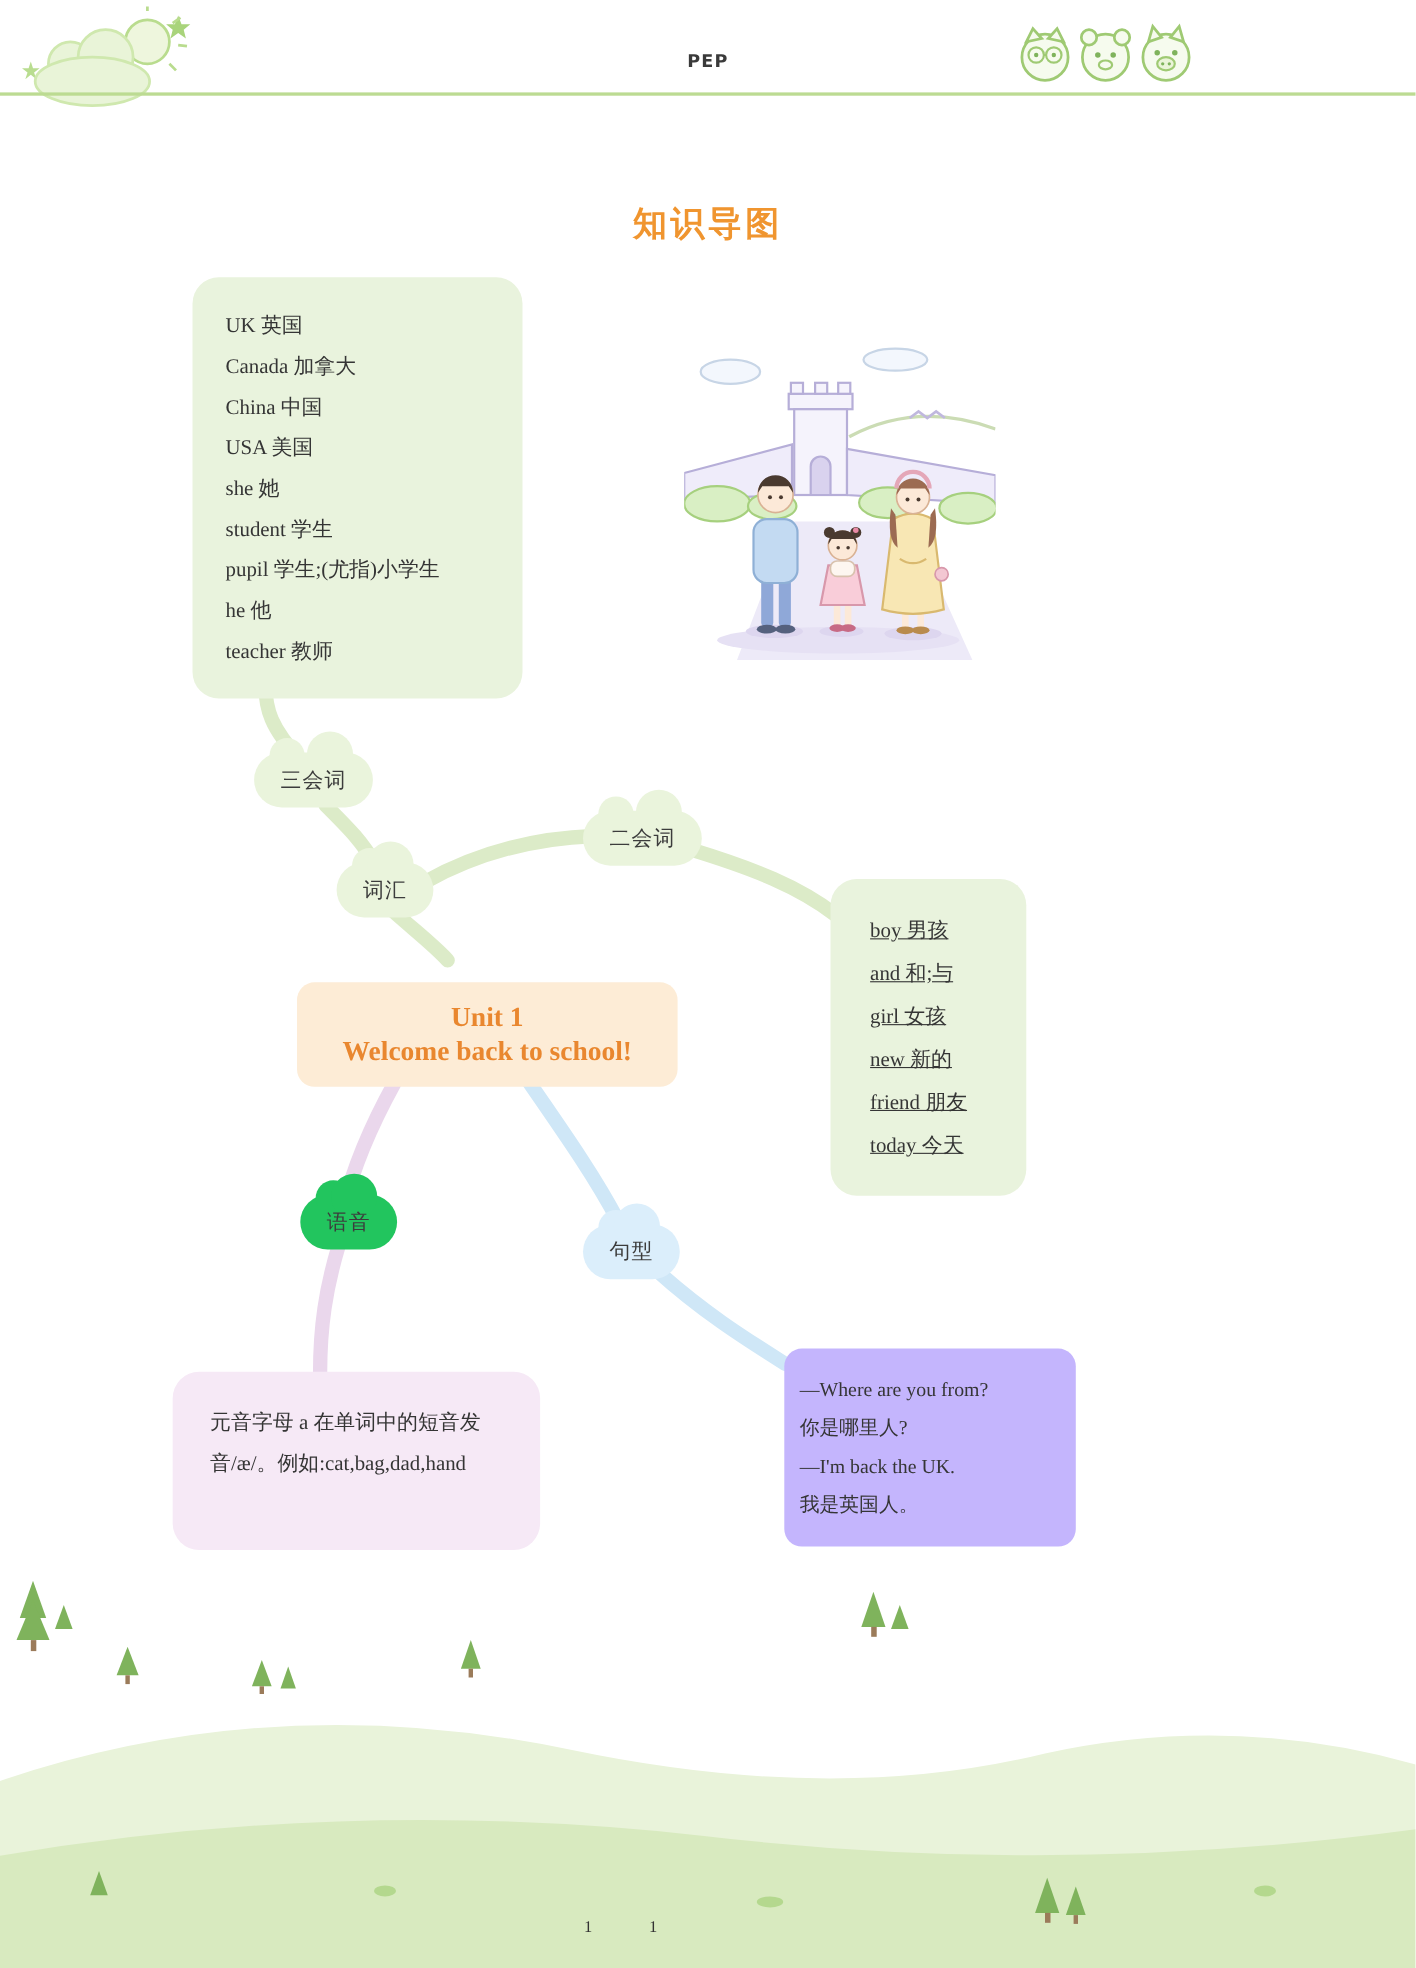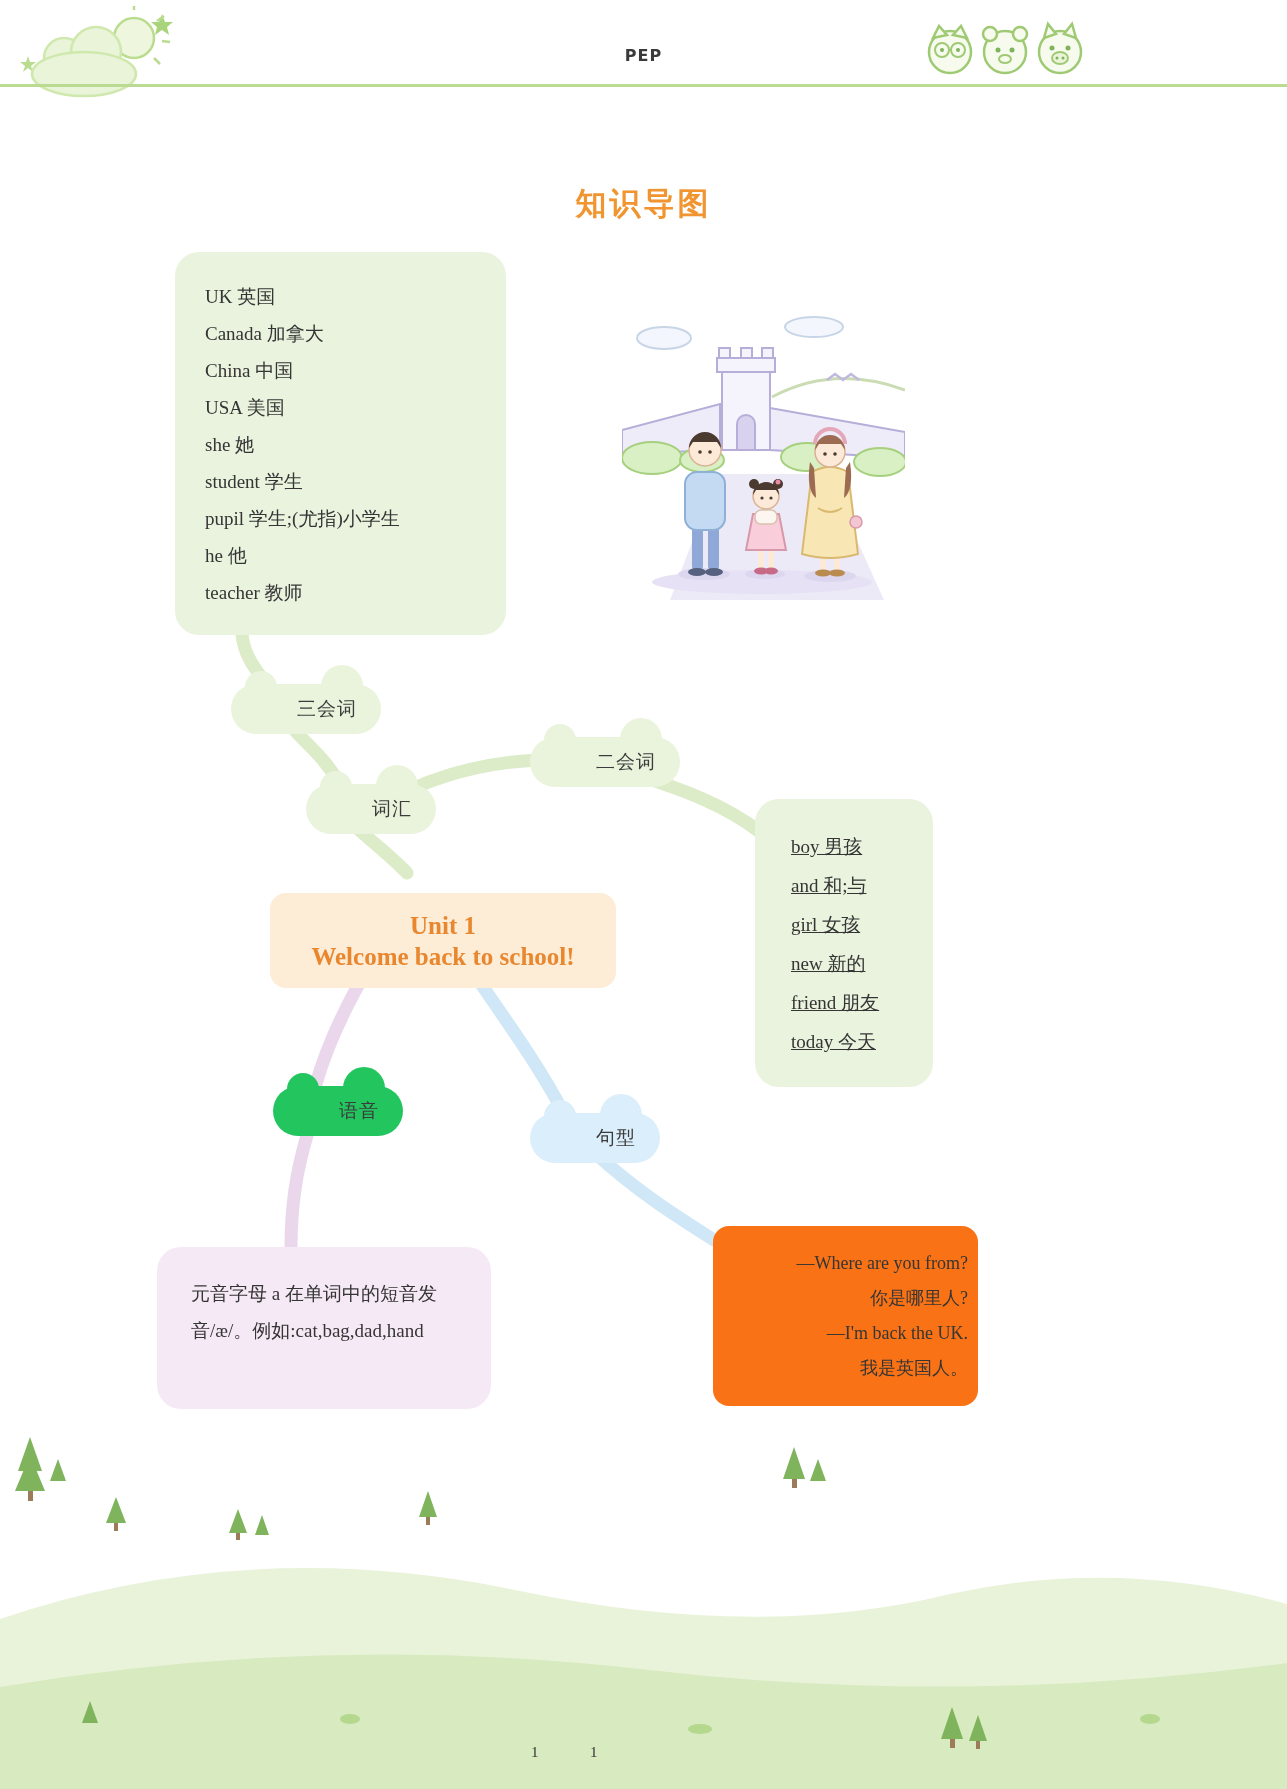--- a/index.html
+++ b/index.html
@@ -18,45 +18,45 @@
   .brand { position:absolute; top:46px; left:0; width:100%; text-align:center;
            font-size:16px; font-weight:bold; letter-spacing:1px; color:#3a3a3a; }
   
   .page-title { position:absolute; top:183px; left:0; width:100%; text-align:center;
                 font-size:31px; font-weight:bold; letter-spacing:3px; color:#f0952f; }
   
   .connectors { position:absolute; top:0; left:0; z-index:0; }
   
   .box { position:absolute; z-index:2; }
   .green-box { background:#e9f3dd; border-radius:24px; }
-  #three-words-box { left:175px; top:252px; width:331px; padding:26px 10px 24px 30px; }
+  #three-words-box { left:175px; top:252px; width:300px; padding:26px 10px 24px 30px; }
   #two-words-box   { left:755px; top:799px; width:178px; padding:28px 10px 26px 36px; }
   .word-item { font-family:"Liberation Serif","DejaVu Serif",serif; font-size:19px;
                line-height:37px; white-space:nowrap; color:#353535; }
   #two-words-box .word-item { line-height:39px;text-decoration:underline; }
   #center-box { left:270px; top:872px; width:346px; height:95px; background:#fdecd6;
                 border-radius:16px; display:flex; flex-direction:column;
                 justify-content:center; align-items:center;margin-top:21px; }
   .center-line { font-family:"Liberation Serif","DejaVu Serif",serif; font-weight:bold;
                  font-size:25px; line-height:31px; color:#e9872f; }
   #phonics-box { left:157px; top:1247px; width:334px; height:162px; background:#f6e9f6;
                  border-radius:24px; padding:28px 32px 0 34px; }
   .phonics-text { font-family:"Liberation Serif","DejaVu Serif",serif; font-size:19px;
                   line-height:37px; color:#353535; }
-  #sentence-box { left:713px; top:1226px; width:265px; height:180px; background:#f97316;
-                  border-radius:16px; padding:20px 10px 0 26px;text-align:right; }
+  #sentence-box { left:713px; top:1226px; width:265px; height:180px; background:#c4b5fd;
+                  border-radius:16px; padding:20px 10px 0 14px; }
   .sentence-line { font-family:"Liberation Serif","DejaVu Serif",serif; font-size:18px;
                    line-height:35px; color:#353535; white-space:nowrap; }
   
   .cloud { position:absolute; z-index:2; padding:12px 24px; border-radius:28px;
            font-size:19px; color:#3c3c3c; letter-spacing:1px; }
   .cloud::before, .cloud::after { content:""; position:absolute; background:inherit; border-radius:50%; }
   .cloud::before { width:32px; height:32px; top:-13px; left:14px; }
   .cloud::after  { width:42px; height:42px; top:-19px; right:18px; }
-  .cloud span { position:relative; z-index:1;margin-left:42px; }
+  .cloud span { position:relative; z-index:1; }
   .cloud-green  { background:#eaf4dc; }
   .cloud-purple { background:#22c55e; }
   .cloud-blue   { background:#dbeefb; }
   #cloud-three-words { left:231px; top:684px; }
   #cloud-vocab       { left:306px; top:784px; }
   #cloud-two-words   { left:530px; top:737px; }
   #cloud-phonics     { left:273px; top:1086px; }
   #cloud-sentence    { left:530px; top:1113px; }
   
   .illustration { position:absolute; left:622px; top:312px; z-index:1; }

